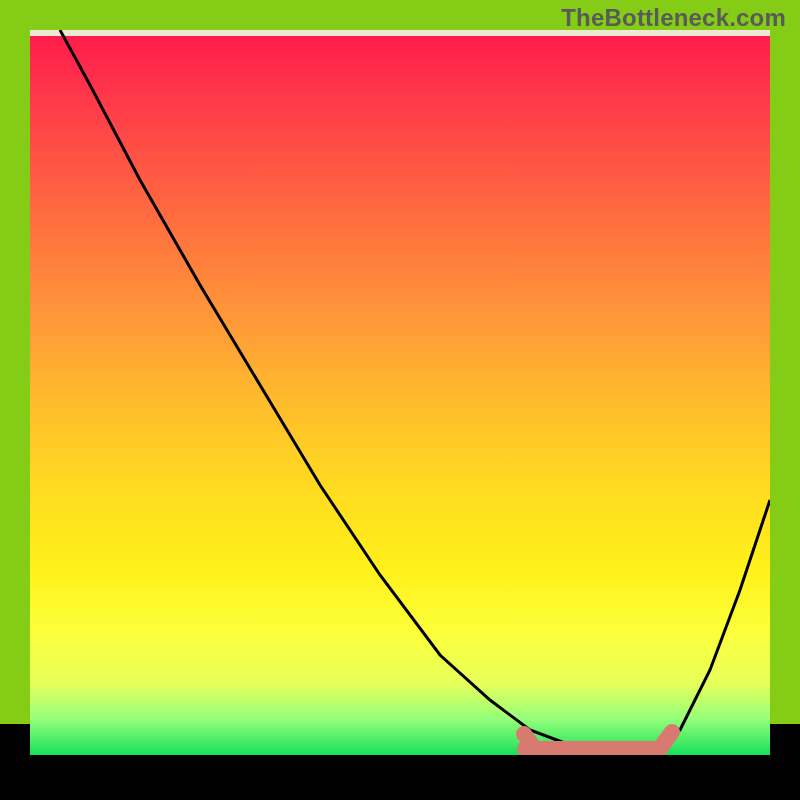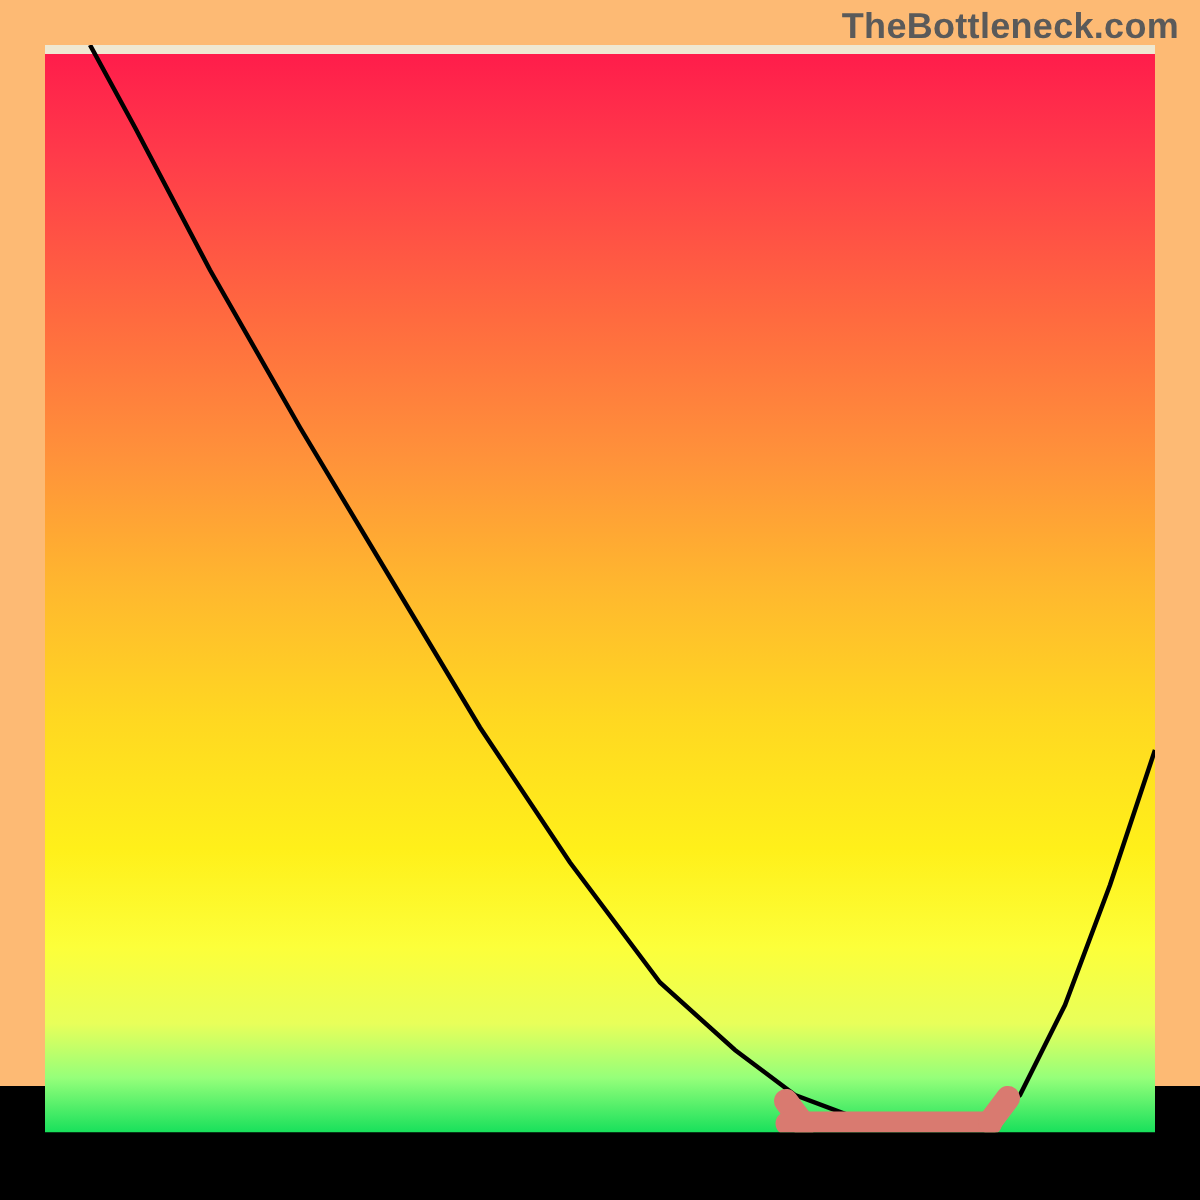--- a/index.html
+++ b/index.html
@@ -8,21 +8,21 @@
     width: 800px;
     height: 800px;
     background: #000;
     font-family: Arial, Helvetica, sans-serif;
     overflow: hidden;
   }
   .stage {
     position: relative;
     width: 800px;
     height: 724px;
-    background: #fdba74;
+    background: #84cc16;
   }
   .watermark {
     position: absolute;
     top: 4px;
     right: 14px;
     color: #5a5a5a;
     font-size: 24px;
     font-weight: 600;
     letter-spacing: 0.2px;
     z-index: 5;

